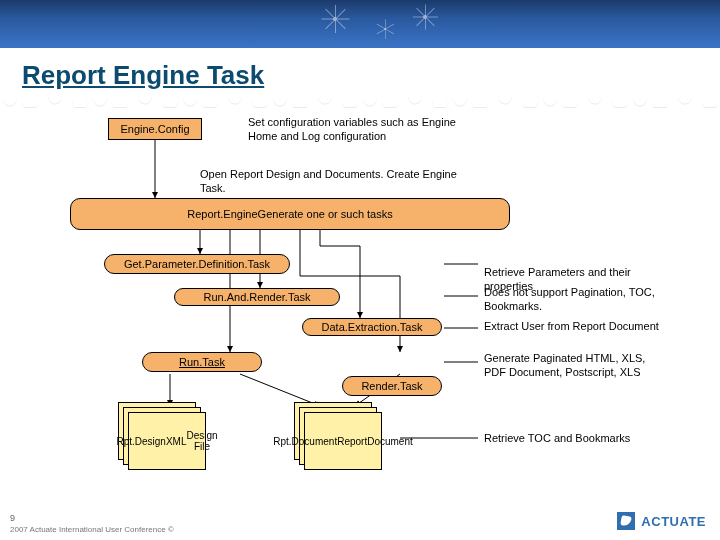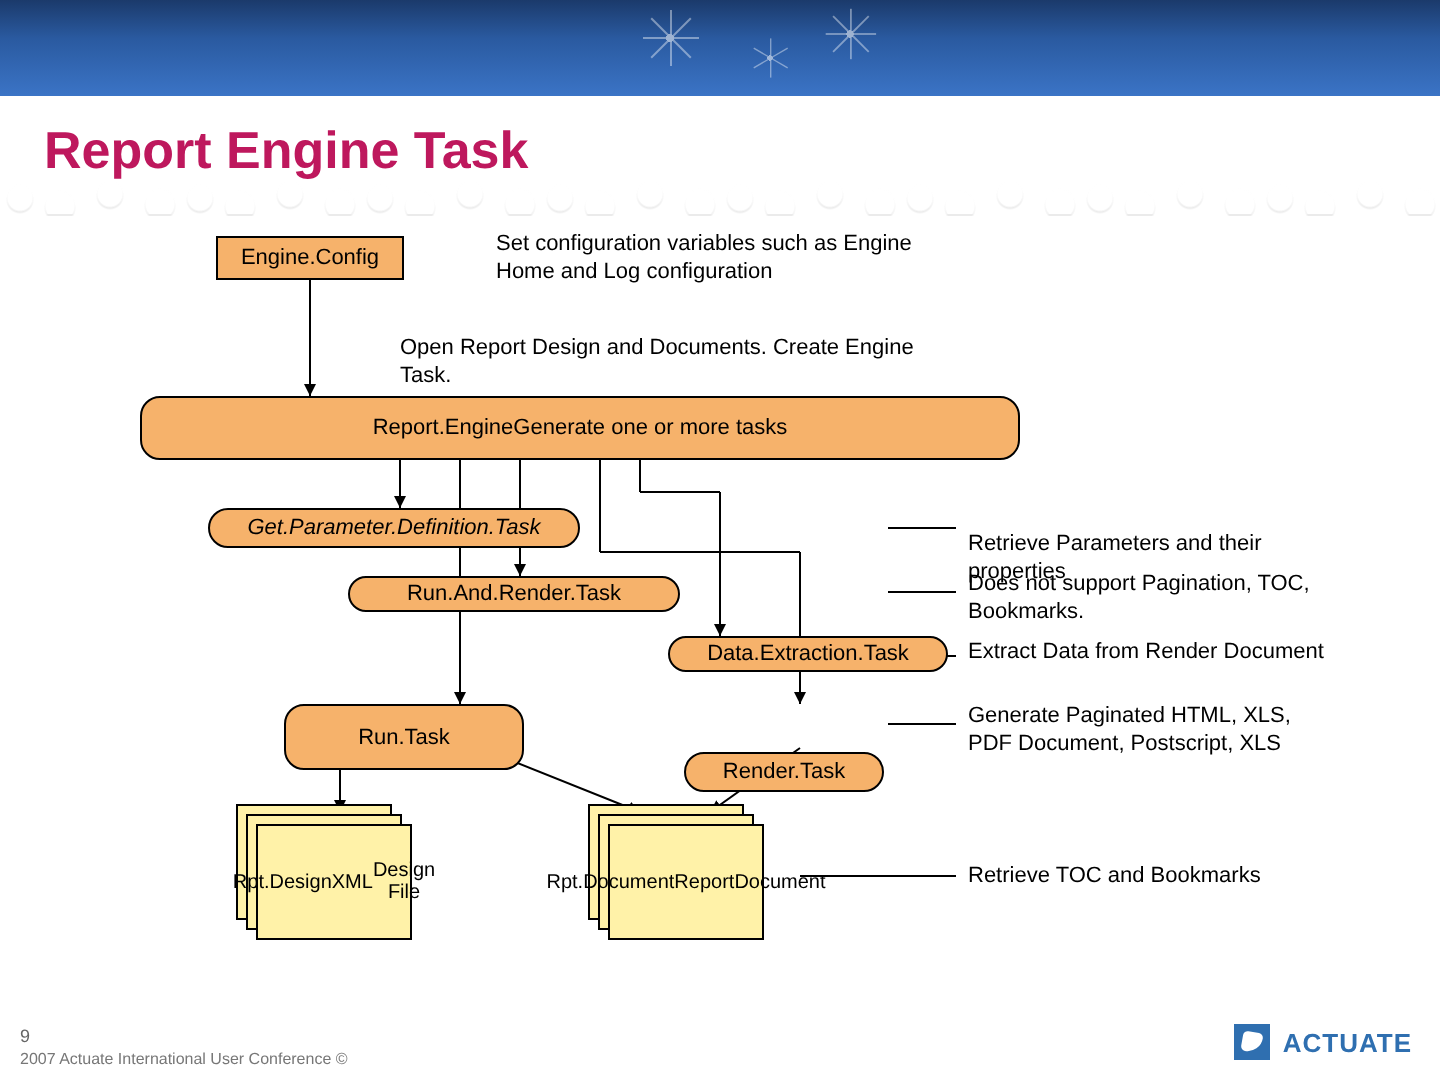--- a/index.html
+++ b/index.html
@@ -8,22 +8,23 @@
     width: 720px; height: 48px;
     background: linear-gradient(180deg,#1b3a6b 0%, #2a5aa0 40%, #3b74c6 100%);
     position: relative;
   }
   .firework { position:absolute; width:30px; height:30px; opacity:.55; pointer-events:none;}
   .firework::before, .firework::after { content:""; position:absolute; inset:0; background:
       radial-gradient(circle at center, rgba(255,255,255,.9) 0 2px, transparent 2px);
   }
   .firework span { position:absolute; left:50%; top:50%; width:1px; height:14px; background:rgba(255,255,255,.75); transform-origin:top center;}
   .title {
-    font-size: 26px; font-weight: bold; color:#be185d;
+    font-size: 26px; font-weight: bold; color:#0c4a6e;
     padding: 12px 0 0 22px;
+    text-decoration: underline;
   }
   .snow {
     height: 16px; width:720px;
     background:
       radial-gradient(circle at 10px 8px, #fff 0 6px, transparent 7px),
       radial-gradient(circle at 30px 12px, #fff 0 7px, transparent 8px),
       radial-gradient(circle at 55px 6px, #fff 0 6px, transparent 7px),
       radial-gradient(circle at 80px 11px, #fff 0 7px, transparent 8px);
     background-size: 90px 16px; background-repeat:repeat-x;
     filter: drop-shadow(0 1px 0 rgba(0,0,0,.08));
@@ -124,33 +125,33 @@
     <line x1="400" y1="342" x2="478" y2="342" stroke="#000" stroke-width="1"></line>
   </svg>
 
   <div class="box orange" style="left:108px; top:22px; width:94px; height:22px;text-align:right;">Engine.Config</div>
   <div class="note" style="left:248px; top:20px; width:230px;">Set configuration variables such as Engine Home and Log configuration</div>
 
   <div class="note" style="left:200px; top:72px; width:260px;">Open Report Design and Documents. Create Engine Task.</div>
 
   <div class="box orange rounded" style="left:70px; top:102px; width:440px; height:32px; flex-direction:row; line-height:1.15;">
     <div>Report.Engine</div>
-    <div>Generate one or more tasks</div>
+    <div>Generate one or such tasks</div>
   </div>
 
-  <div class="box orange rounded" style="left:104px; top:158px; width:186px; height:20px;font-style:italic;">Get.Parameter.Definition.Task</div>
+  <div class="box orange rounded" style="left:104px; top:158px; width:186px; height:20px;">Get.Parameter.Definition.Task</div>
   <div class="note" style="left:484px; top:146px; width:170px;margin-top:24px;">Retrieve Parameters and their properties</div>
 
   <div class="box orange rounded" style="left:174px; top:192px; width:166px; height:18px;">Run.And.Render.Task</div>
   <div class="note" style="left:484px; top:190px; width:200px;">Does not support Pagination, TOC, Bookmarks.</div>
 
-  <div class="box orange rounded" style="left:302px; top:222px; width:140px; height:18px;margin-left:32px;">Data.Extraction.Task</div>
-  <div class="note" style="left:484px; top:224px; width:210px;">Extract Data from Render Document</div>
+  <div class="box orange rounded" style="left:302px; top:222px; width:140px; height:18px;">Data.Extraction.Task</div>
+  <div class="note" style="left:484px; top:224px; width:210px;">Extract User from Report Document</div>
 
-  <div class="box orange rounded" style="left:142px; top:256px; width:120px; height:33px;">Run.Task</div>
+  <div class="box orange rounded" style="left:142px; top:256px; width:120px; height:20px;text-decoration:underline;">Run.Task</div>
   <div class="box orange rounded" style="left:342px; top:256px; width:100px; height:20px;margin-top:24px;">Render.Task</div>
   <div class="note" style="left:484px; top:256px; width:170px;">Generate Paginated HTML, XLS, PDF Document, Postscript, XLS</div>
 
   <div class="stack" style="left:118px; top:306px;">
     <div class="sheet s1"></div>
       <div class="sheet s2"></div>
     <div class="sheet s3">
       <div>Rpt.Design</div>
       <div>XML</div>
       <div>Design File</div>

